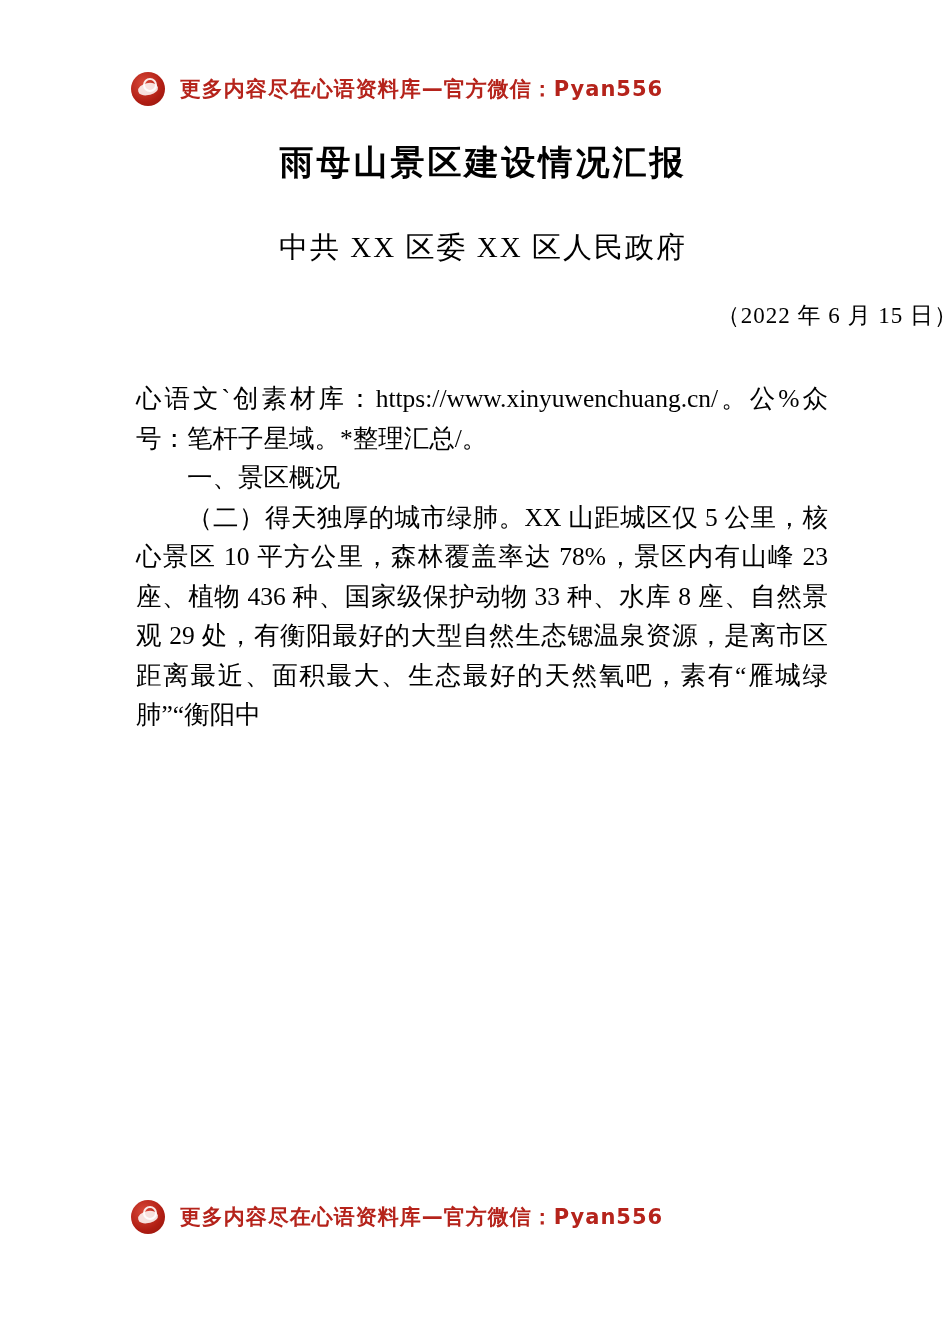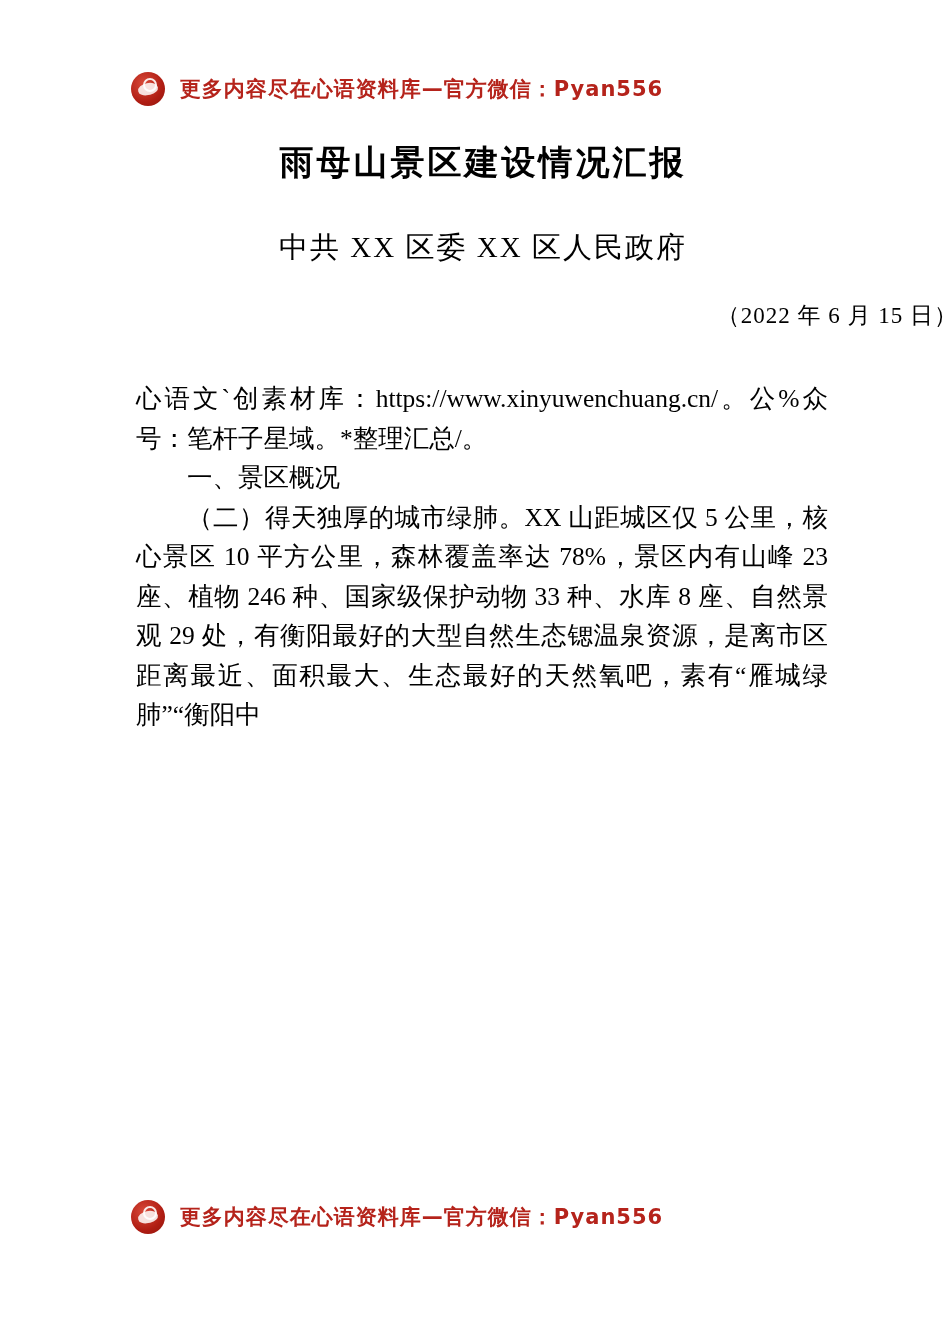--- a/index.html
+++ b/index.html
@@ -138,21 +138,21 @@
 
     <div class="doc-title">雨母山景区建设情况汇报</div>
 
     <div class="doc-subtitle">中共 XX 区委 XX 区人民政府</div>
 
     <div class="doc-date">（2022 年 6 月 15 日）</div>
 
     <div class="content">
       <p class="p-source">心语文`创素材库：https://www.xinyuwenchuang.cn/。公%众号：笔杆子星域。*整理汇总/。</p>
       <p class="p-heading">一、景区概况</p>
-      <p class="p-indent">（二）得天独厚的城市绿肺。XX 山距城区仅 5 公里，核心景区 10 平方公里，森林覆盖率达 78%，景区内有山峰 23 座、植物 246 种、国家级保护动物 33 种、水库 8 座、自然景观 29 处，有衡阳最好的大型自然生态锶温泉资源，是离市区距离最近、面积最大、生态最好的天然氧吧，素有“雁城绿肺”“衡阳中</p>
+      <p class="p-indent">（二）得天独厚的城市绿肺。XX 山距城区仅 5 公里，核心景区 10 平方公里，森林覆盖率达 78%，景区内有山峰 23 座、植物 436 种、国家级保护动物 33 种、水库 8 座、自然景观 29 处，有衡阳最好的大型自然生态锶温泉资源，是离市区距离最近、面积最大、生态最好的天然氧吧，素有“雁城绿肺”“衡阳中</p>
     </div>
 
   </div>
 
   <div class="banner banner-bottom">
     <div class="banner-logo"></div>
     <div class="banner-text">更多内容尽在心语资料库—官方微信：Pyan556</div>
   </div>
 
 </div>

